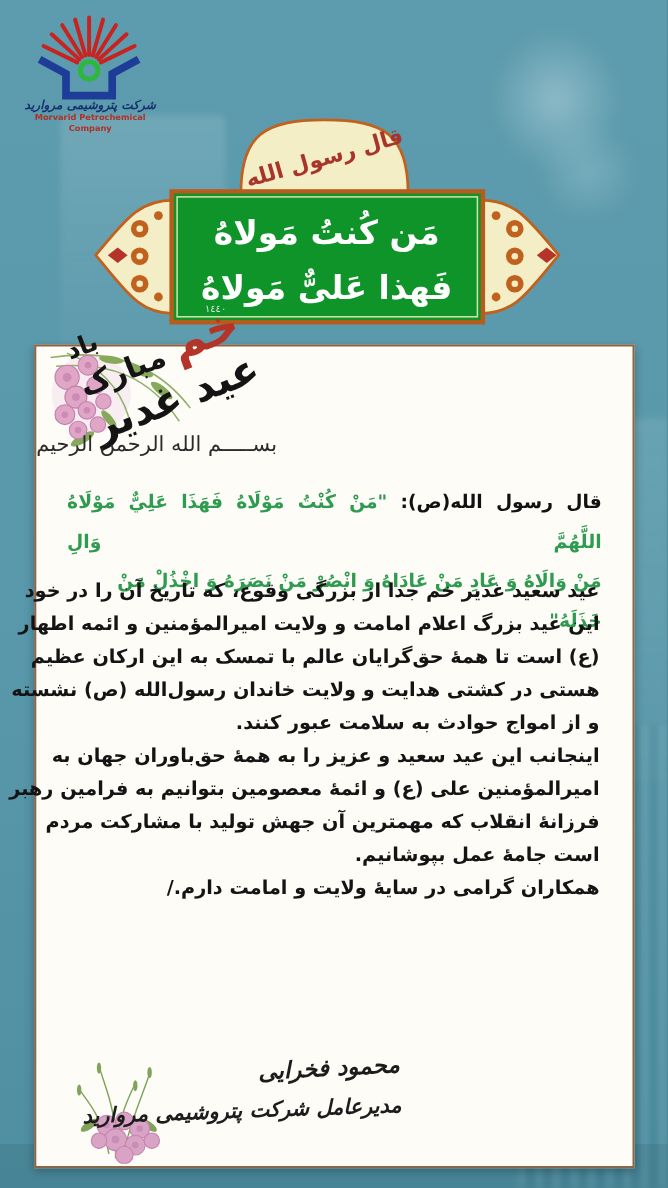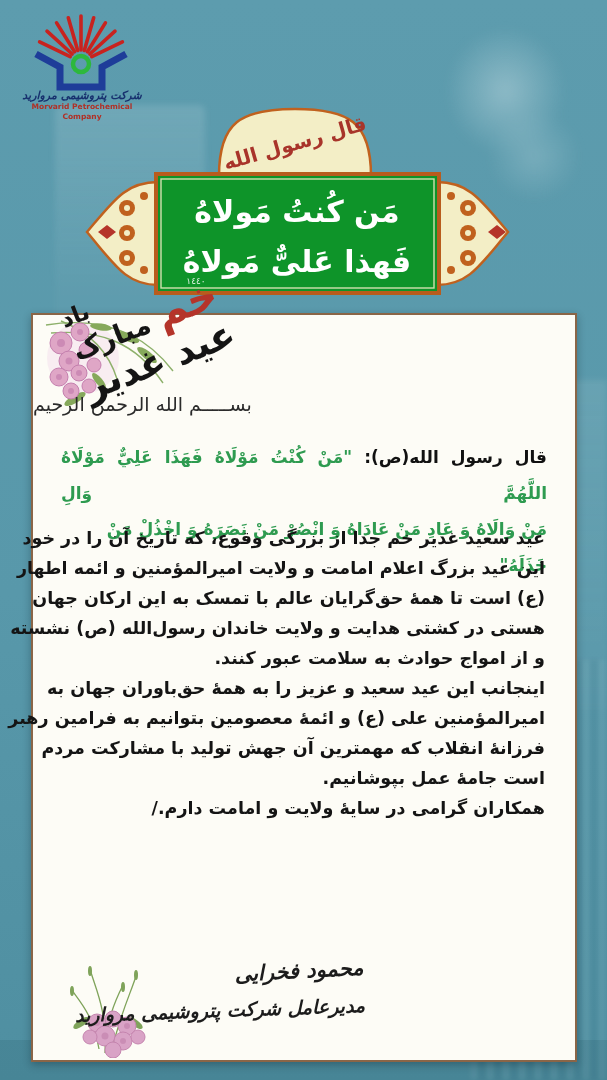--- a/index.html
+++ b/index.html
@@ -210,21 +210,21 @@
     <div class="bismillah">بســـــم الله الرحمن الرحیم</div>
 
     <div class="hadith">
       <div class="h-line1"><span class="h-intro">قال رسول الله(ص):</span> <span class="h-ar">"مَنْ كُنْتُ مَوْلَاهُ فَهَذَا عَلِيٌّ مَوْلَاهُ اللَّهُمَّ وَالِ</span></div>
       <div class="h-line2 h-ar">مَنْ وَالَاهُ وَ عَادِ مَنْ عَادَاهُ وَ انْصُرْ مَنْ نَصَرَهُ وَ اخْذُلْ مَنْ خَذَلَهُ"</div>
     </div>
 
     <div class="body-text">
       <div class="bl">عید سعید غدیر خم جدا از بزرگی وقوع، که تاریخ آن را در خود</div>
       <div class="bl">این عید بزرگ اعلام امامت و ولایت امیرالمؤمنین و ائمه اطهار</div>
-      <div class="bl">(ع) است تا همهٔ حق‌گرایان عالم با تمسک به این ارکان جهان</div>
+      <div class="bl">(ع) است تا همهٔ حق‌گرایان عالم با تمسک به این ارکان عظیم</div>
       <div class="bl">هستی در کشتی هدایت و ولایت خاندان رسول‌الله (ص) نشسته</div>
       <div class="bl short">و از امواج حوادث به سلامت عبور کنند.</div>
       <div class="bl">اینجانب این عید سعید و عزیز را به همهٔ حق‌باوران جهان به</div>
       <div class="bl">امیرالمؤمنین علی (ع) و ائمهٔ معصومین بتوانیم به فرامین رهبر</div>
       <div class="bl">فرزانهٔ انقلاب که مهمترین آن جهش تولید با مشارکت مردم</div>
       <div class="bl short">است جامهٔ عمل بپوشانیم.</div>
       <div class="bl short">همکاران گرامی در سایهٔ ولایت و امامت دارم./</div>
     </div>
 
     <div class="sig-name">محمود فخرایی</div>

